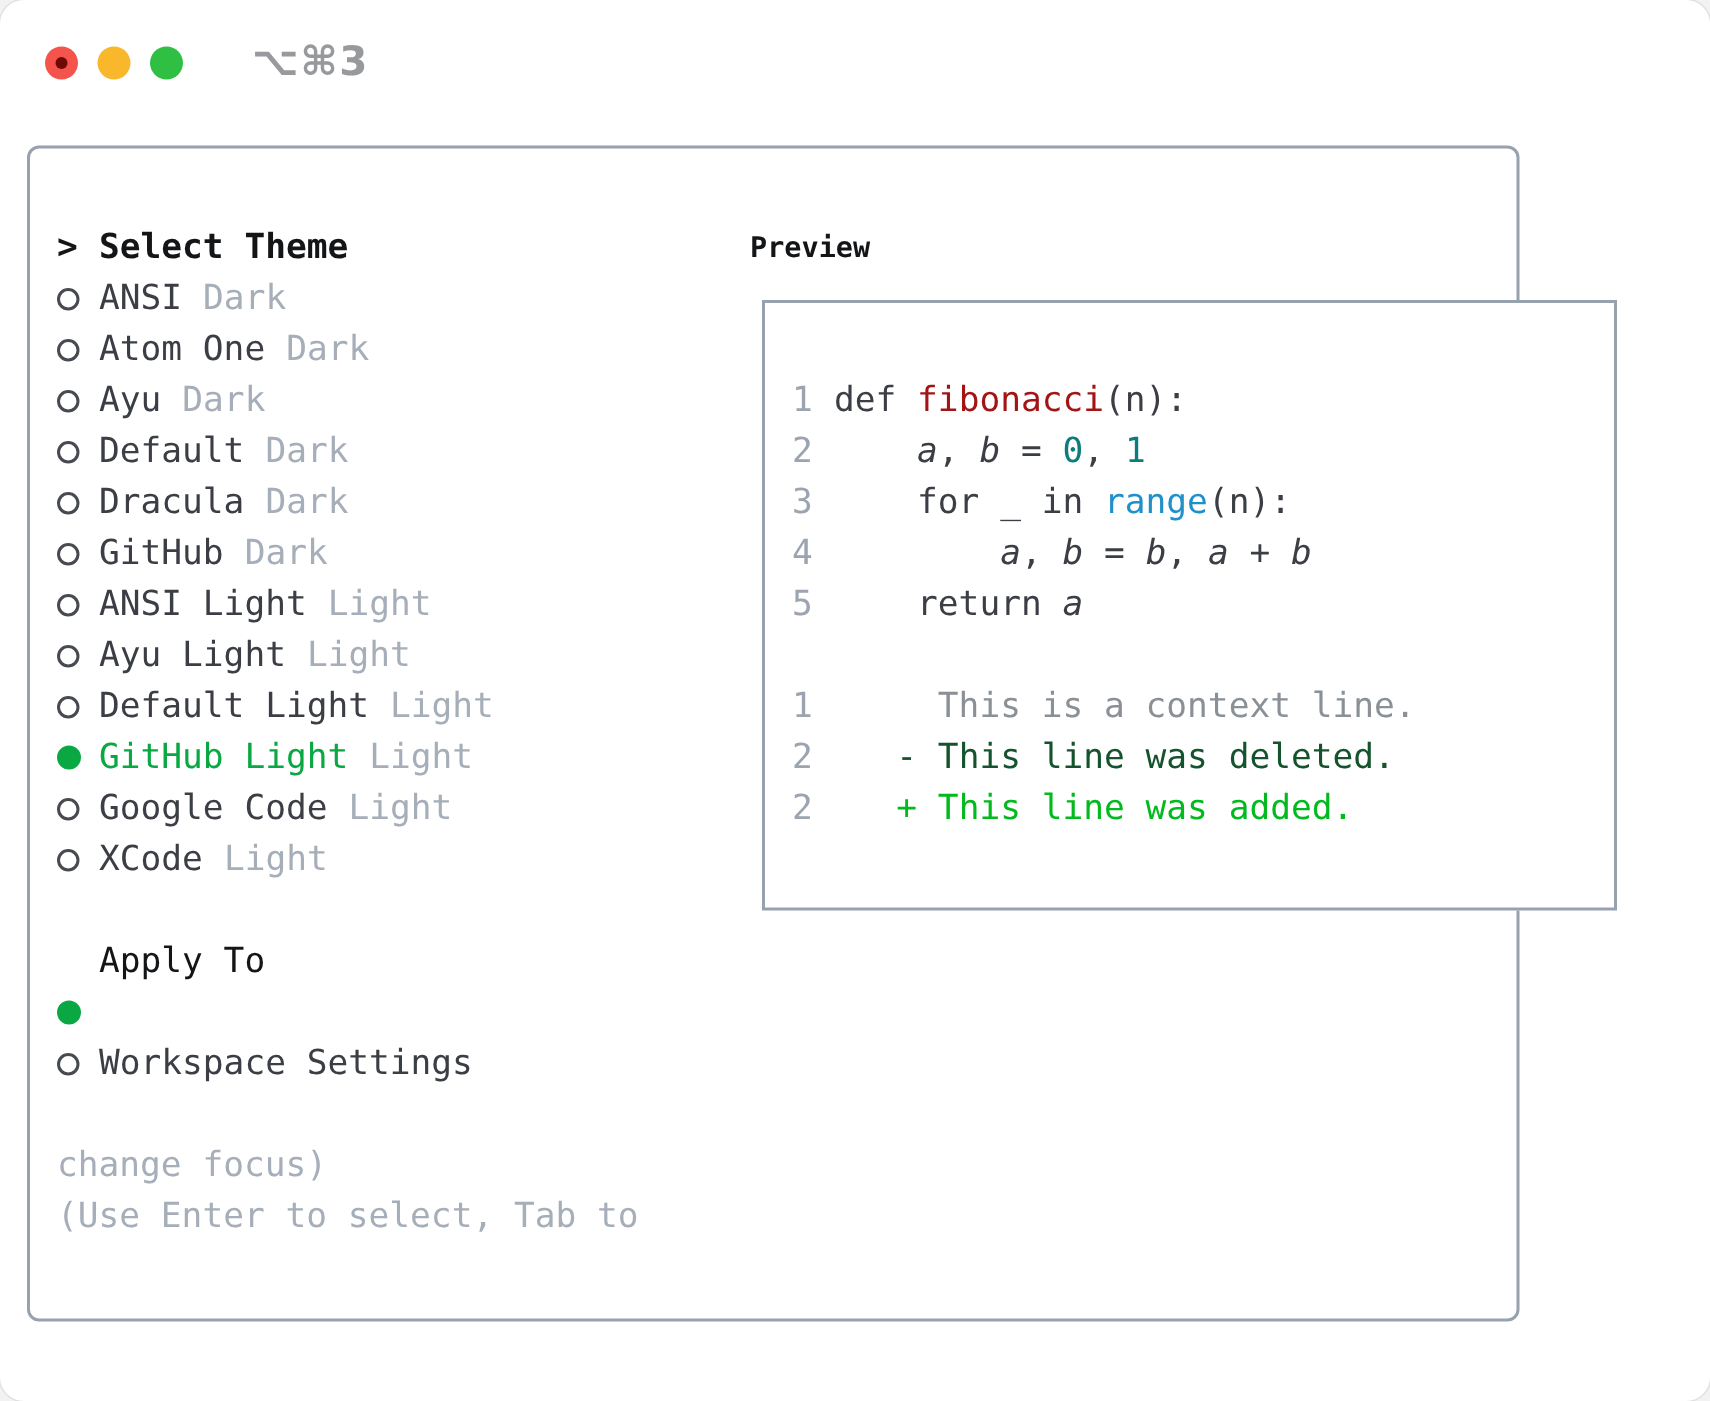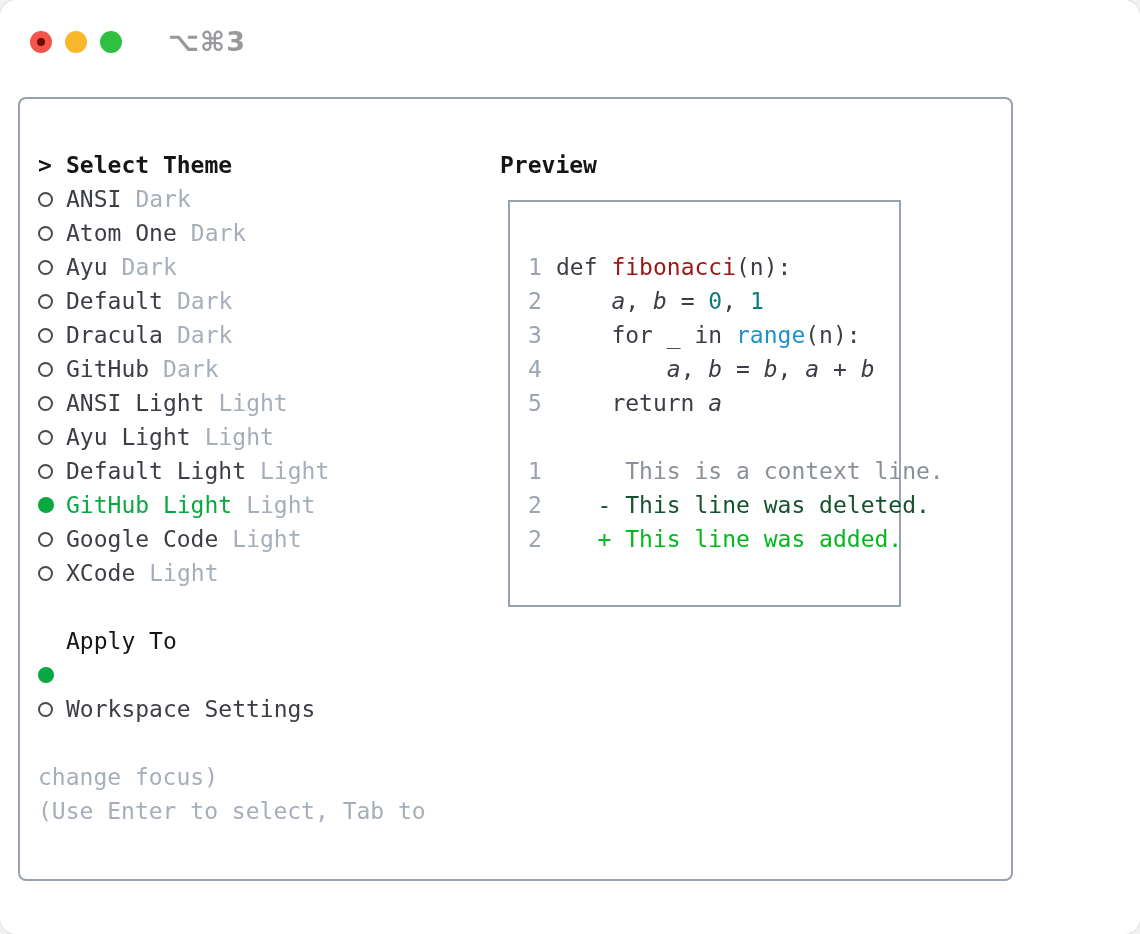--- a/index.html
+++ b/index.html
@@ -25,22 +25,22 @@
   .caret { font-weight: bold; color: #141517; }
   .dot { display: inline-block; width: 15px; height: 15px; border-radius: 50%; border: 2.5px solid #474b51; }
   .dot.on { border: none; background: #0aa843; width: 16px; height: 16px; }
   .hdr { font-weight: bold; color: #141517; }
   .tname.on { color: #0aa843; }
   .ttag { color: #a5aeb9; margin-left: 14px; }
   .apply-title { color: #141517; }
   .spacer { height: 34px; }
   .hint { color: #a5aeb9; }
   
-  .preview-title { position: absolute; left: 480px; top: 49px; height: 34px; line-height: 34px; font-size: 23px; font-weight: bold; color: #141517; }
-  .pbox { position: absolute; left: 488px; top: 101px; width: 393px; height: 407px; border: 2px solid #98a2ae; background: #fff; }
+  .preview-title { position: absolute; left: 480px; top: 49px; height: 34px; line-height: 34px; font-size: 19px; font-weight: bold; color: #141517; }
+  .pbox { position: absolute; left: 488px; top: 101px; width: 570px; height: 407px; border: 2px solid #98a2ae; background: #fff; }
   .codelines { position: absolute; left: 18px; top: 48px; font-size: 23px; line-height: 34px; }
   .cline { height: 34px; white-space: pre; }
   .gutter { display: inline-block; width: 28px; color: #9ba4b0; }
   .sg-t   { color: #3b3e45; }
   .sg-fn  { color: #a31515; }
   .sg-v   { color: #3b3e45; font-style: italic; }
   .sg-n   { color: #0c7c7c; }
   .sg-bi  { color: #2090ca; }
   .sg-ctx { color: #8a9096; margin-top: 48px; }
   .sg-del { color: #14532d; }

